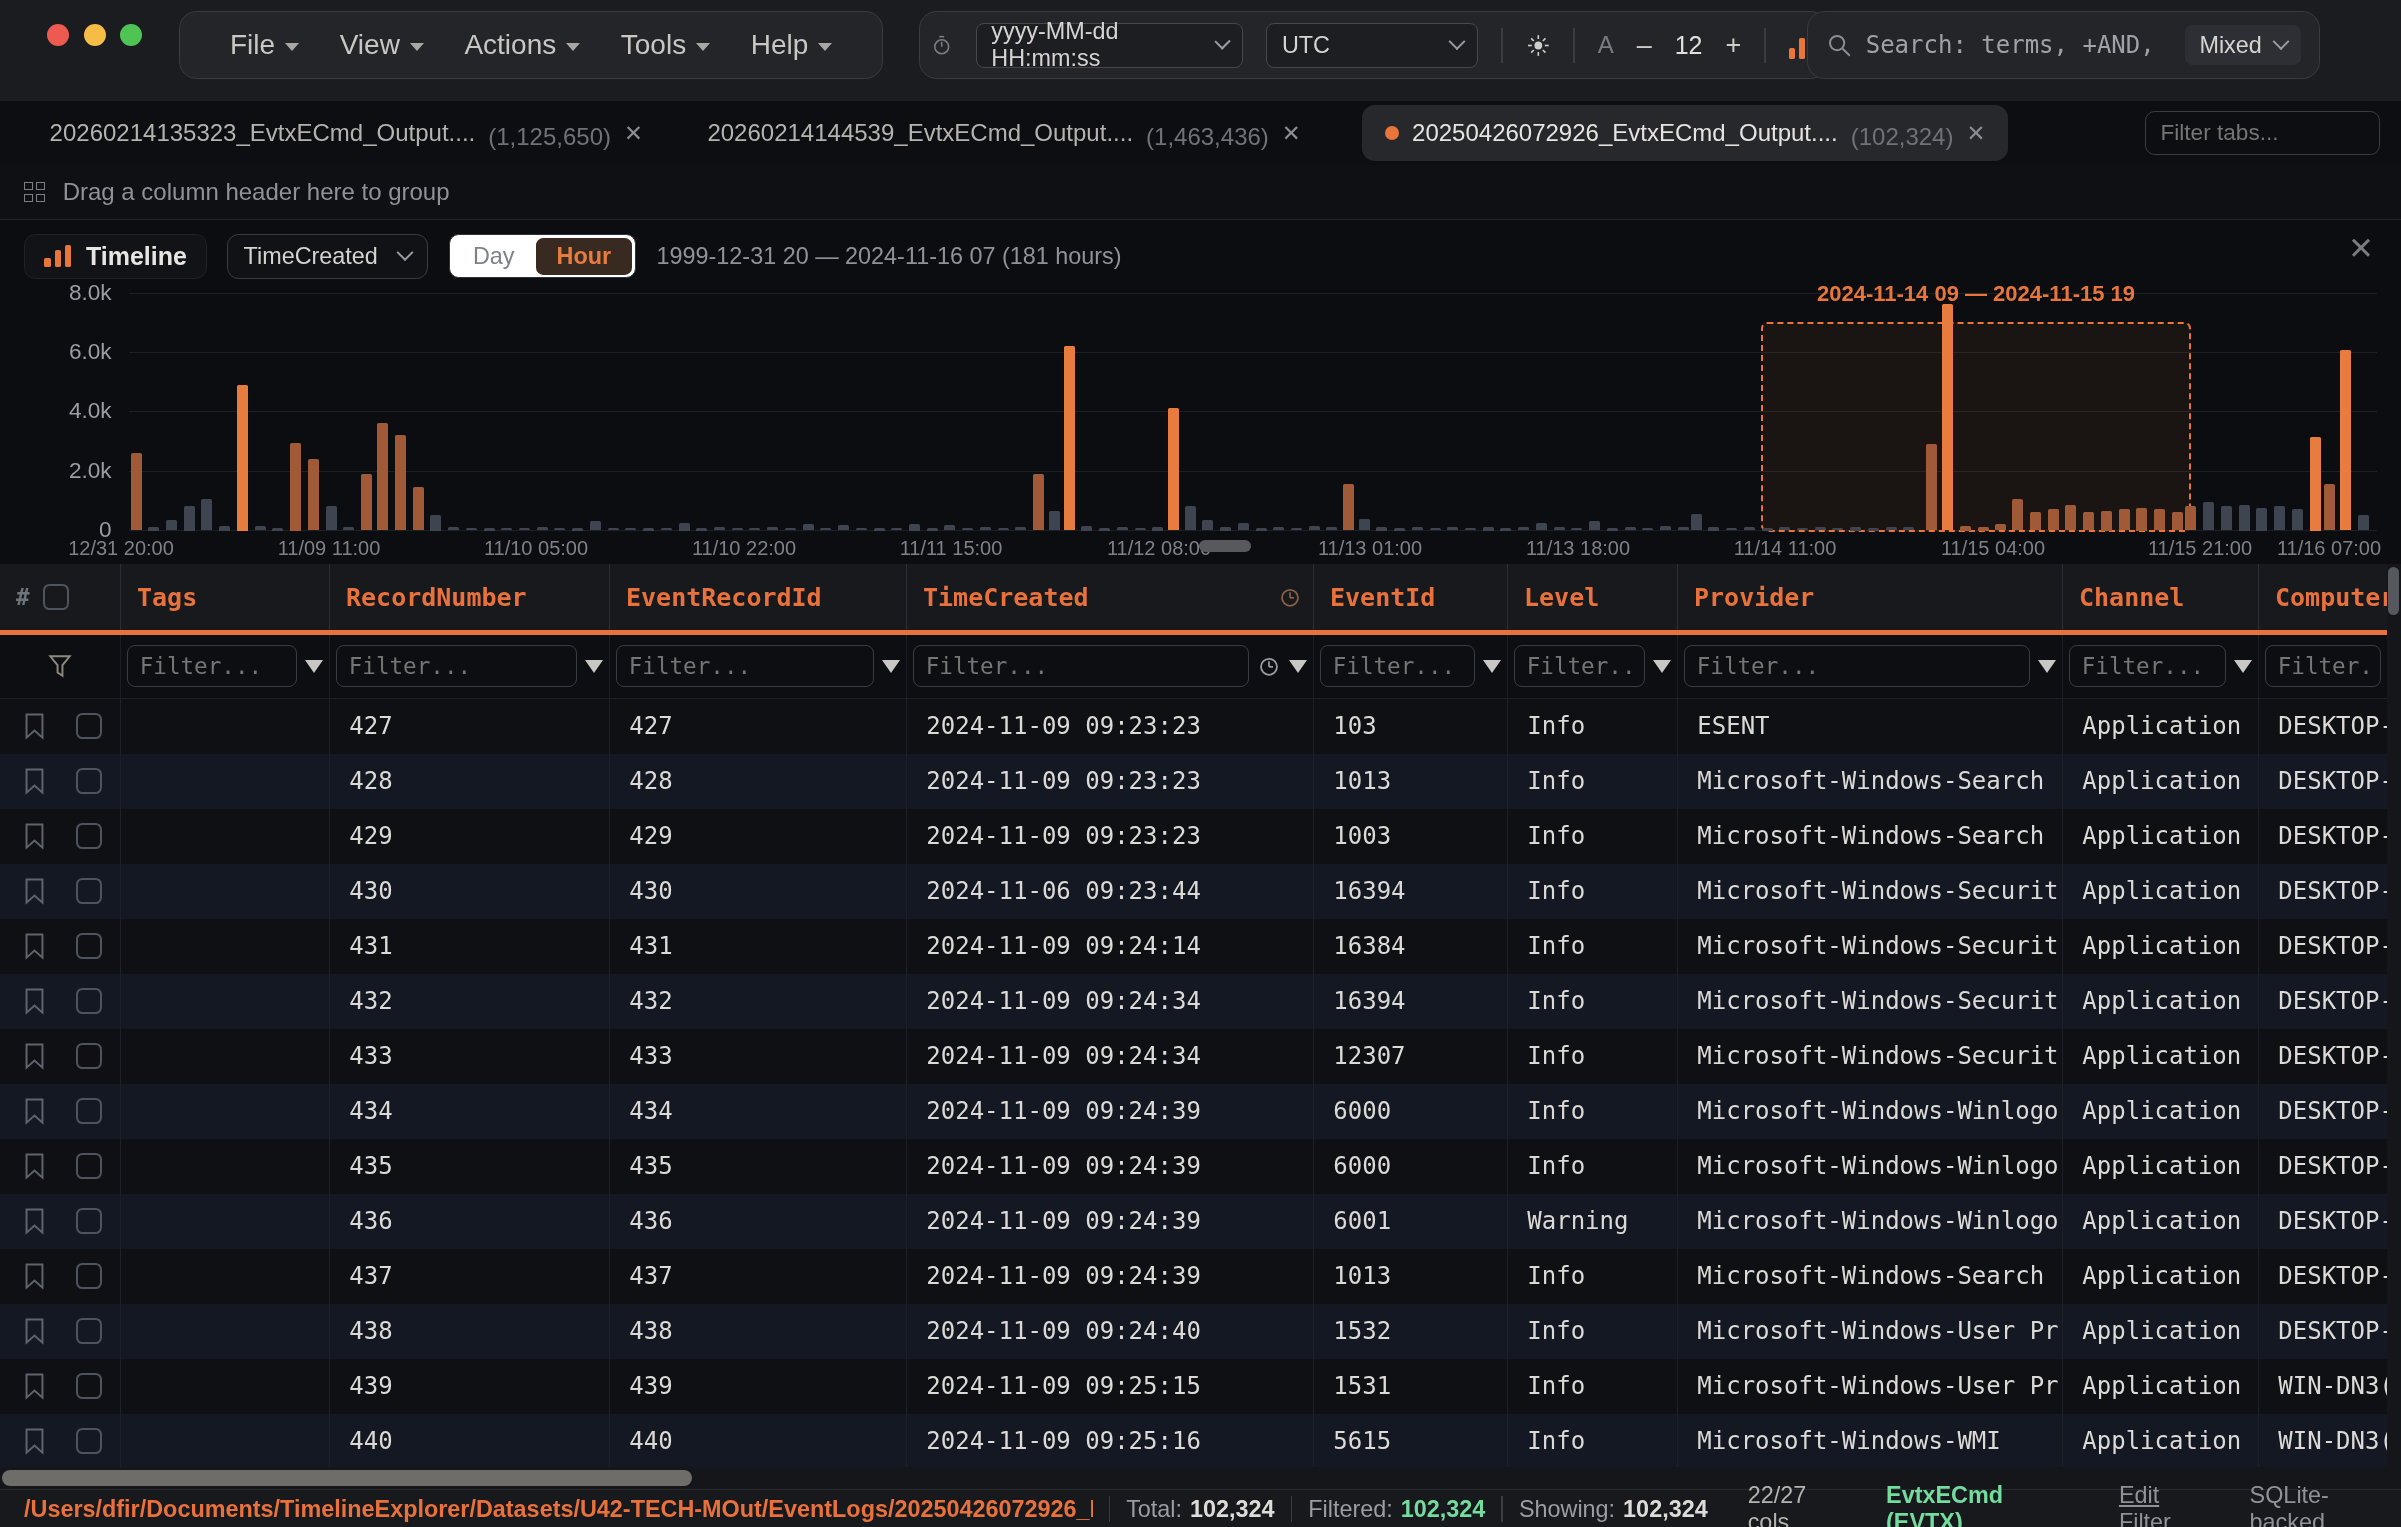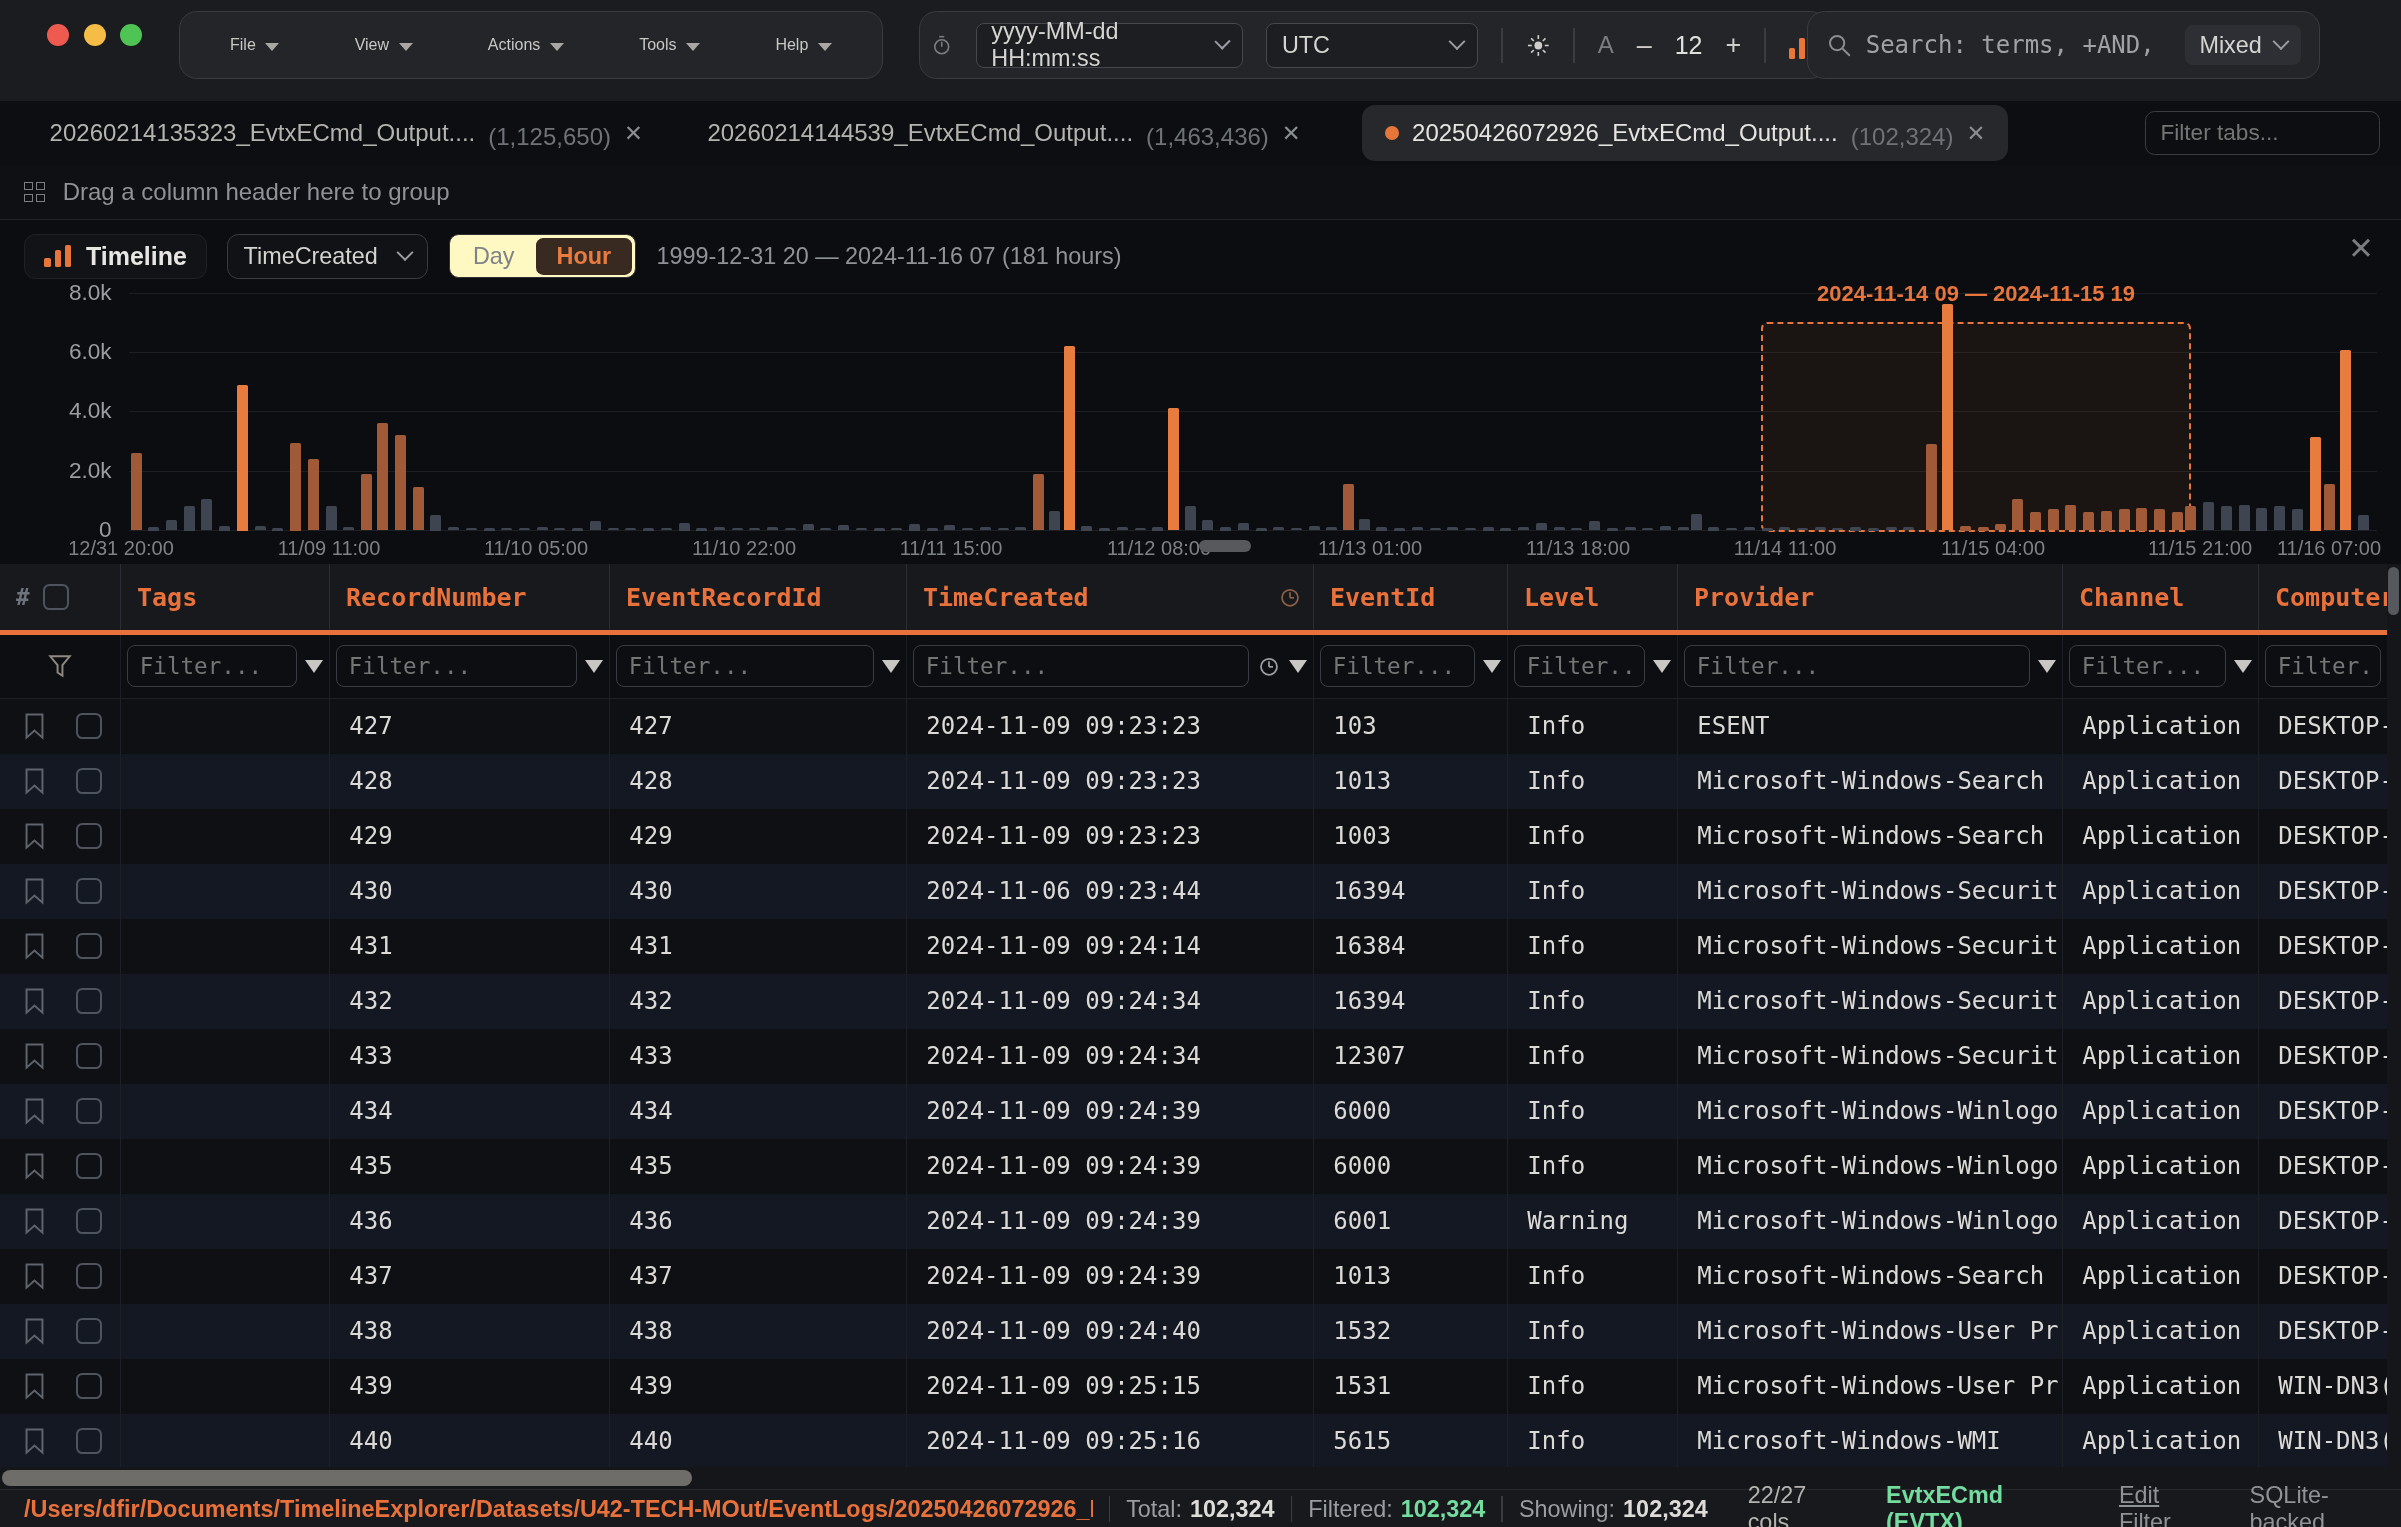--- a/index.html
+++ b/index.html
@@ -7,21 +7,21 @@
   body { background:#0b0d10; font-family:"Liberation Sans", sans-serif; color:#d6d4d0; position:relative; }
   .mono { font-family:"DejaVu Sans Mono", monospace; }
 
   
   .topbar { position:absolute; left:0; top:0; width:2401px; height:101px; background:#1a1c1f; }
   .traffic { position:absolute; top:24px; left:47px; display:flex; gap:14.5px; }
   .traffic i { width:22px; height:22px; border-radius:50%; display:block; }
   .t-red{background:#ef5a50;} .t-yellow{background:#f5bd45;} .t-green{background:#4fc455;}
   .pill { position:absolute; top:11.3px; height:68px; background:#232528; border:0.8px solid #3a3c40; border-radius:17.7px; display:flex; align-items:center; }
   .menu-pill { left:179px; width:704px; padding:0 50px; justify-content:space-between; }
-  .menu-item { display:flex; align-items:center; gap:9.7px; background:none; border:none; color:#c9c7c3; font-size:16px; font-family:inherit; cursor:default; }
+  .menu-item { display:flex; align-items:center; gap:9.7px; background:none; border:none; color:#c9c7c3; font-size:28px; font-family:inherit; cursor:default; }
   .caret-dn { width:0; height:0; border-left:7.3px solid transparent; border-right:7.3px solid transparent; border-top:8.9px solid #a9a7a3; margin-top:3.2px; }
   .set-pill { left:919px; width:909px; padding:0 11.3px; gap:23px;align-items:center; }
   .sel-box { height:45px; background:#1c1e22; border:0.8px solid #46484d; border-radius:8px; display:flex; align-items:center; justify-content:space-between; padding:0 14.5px; color:#d6d4d0; font-size:23.4px; }
   .chev { width:12px; height:12px; border-right:2.4px solid #9a9da2; border-bottom:2.4px solid #9a9da2; transform:rotate(45deg) translate(-2.4px,-2.4px); }
   .vdiv { width:1.6px; height:35px; background:#3a3c40; }
   .fs-label { color:#7a7d82; font-size:24px; }
   .fs-btn { color:#cfcdc9; font-size:27px; background:none; border:none; font-family:inherit; }
   .fs-val { color:#e2e0dc; font-size:25px; }
   .bars-icon { display:flex; align-items:flex-end; gap:4px; }
   .bars-icon i { display:block; width:6.4px; background:#e8763a; border-radius:1.6px; }
@@ -43,21 +43,21 @@
   .grid-icon { display:grid; grid-template-columns:8.9px 8.9px; grid-gap:3.2px; }
   .grid-icon i { width:8.9px; height:8.9px; border:1.6px solid #7a7d82; display:block; }
   .groupbar span { color:#8f9297; font-size:24px; }
 
   
   .timeline { position:absolute; left:0; top:220px; width:2401px; height:344px; background:#0b0d10; }
   .tl-head { position:absolute; left:0; top:12px; width:2401px; height:48px; display:flex; align-items:center; }
   .tl-title { display:flex; align-items:center; gap:14.5px; background:#111317; border:0.8px solid #1f2226; border-radius:11.3px; height:45px; padding:0 19.3px; margin-left:24px; }
   .tl-title b { font-size:25px; color:#e8e6e2; }
   .tl-field { margin-left:19.3px; width:201px; height:45px; border:0.8px solid #3a3d42; border-radius:11.3px; display:flex; align-items:center; justify-content:space-between; padding:0 16px; font-size:23.4px; color:#d5d3cf; background:#101215; }
-  .seg { margin-left:21px; height:44px; background:#fef9c3; border:0.8px solid #2e3034; border-radius:9.7px; display:flex; align-items:center; padding:2.4px; }
+  .seg { margin-left:21px; height:44px; background:#ffffff; border:0.8px solid #2e3034; border-radius:9.7px; display:flex; align-items:center; padding:2.4px; }
   .seg .opt { font-size:23.4px; color:#7f8287; padding:0 21px; height:37px; display:flex; align-items:center; border-radius:7.3px; }
   .seg .opt.active { background:#382a20; color:#e87c40; font-weight:bold; }
   .tl-range { margin-left:21px; font-size:23.4px; color:#8f9297; }
   .tl-close { position:absolute; right:27px; top:9.7px; color:#7a7d80; font-size:31px; }
   .chart { position:absolute; left:0; top:58px; width:2401px; height:286px; }
   .gridline { position:absolute; left:129px; width:2248px; height:0.8px; background:#1c1f24; }
   .ylab { position:absolute; width:89px; text-align:right; font-size:22.6px; color:#9a9da2; transform:translateY(-50%); left:22.6px; }
   .cbar { position:absolute; width:11.3px; border-radius:1.6px 1.6px 0 0; }
   .xlab { position:absolute; top:259px; transform:translateX(-50%); font-size:20px; color:#7e8186; white-space:nowrap; }
   .sel-rect { position:absolute; border:2.4px dashed #e8763c; border-radius:6.4px; background:rgba(232,118,60,0.07); }

